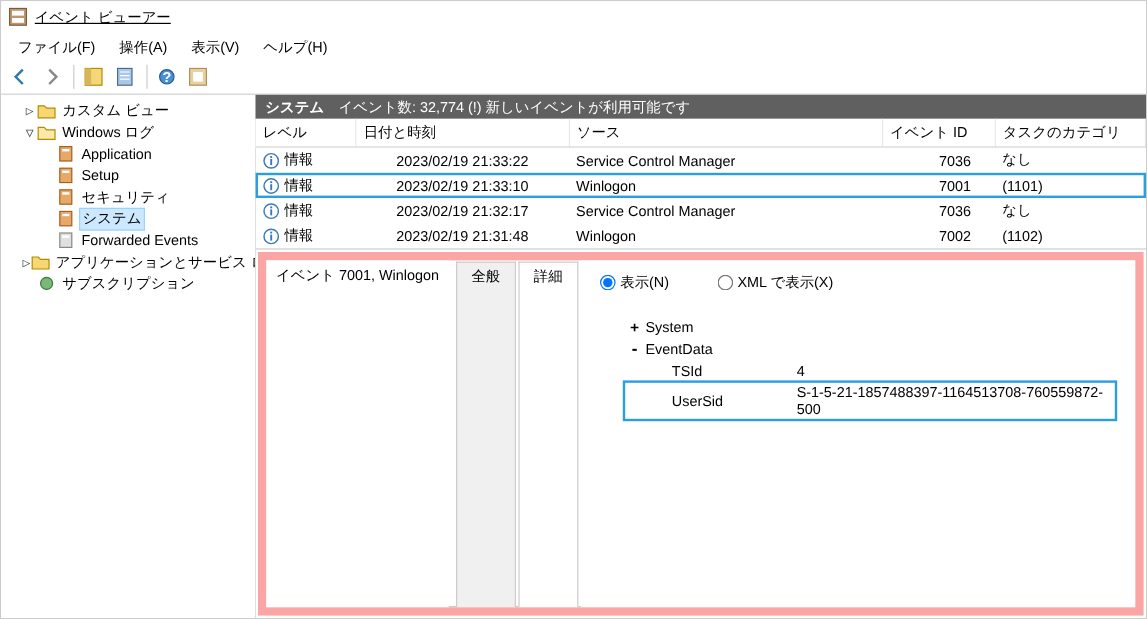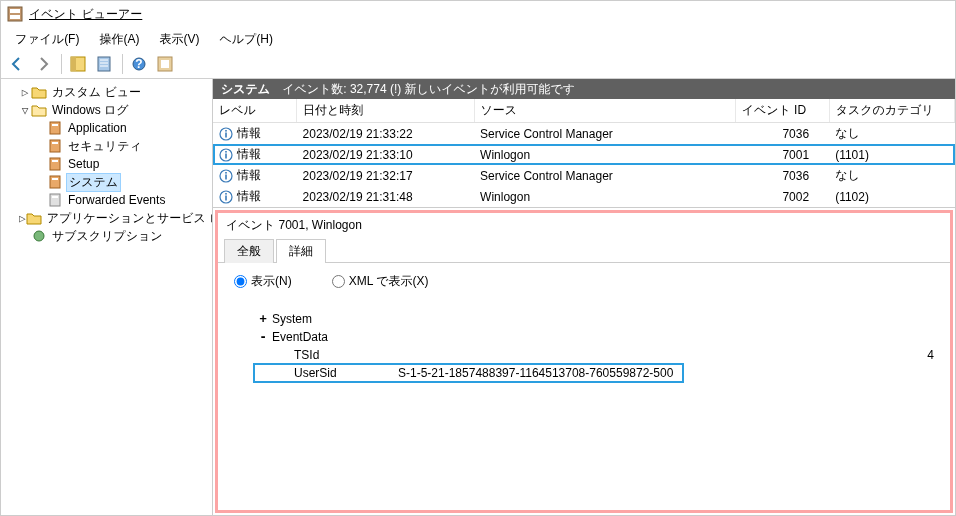--- a/index.html
+++ b/index.html
@@ -24,38 +24,38 @@
 .main-pane { flex: 1; display: flex; flex-direction: column; min-width: 0; }
 .mp-header { height: 20px; background: #606060; color: #fff; display: flex; align-items: center; padding: 0 8px; font-size: 12px; }
 .mp-header .sysname { font-weight: bold; margin-right: 12px; }
 .event-list { border-bottom: 1px solid #ccc; }
 .event-list table { width: 100%; border-collapse: collapse; table-layout: fixed; }
 .event-list th { text-align: left; font-weight: normal; padding: 3px 6px; border-right: 1px solid #e8e8e8; background: #fff; border-bottom: 1px solid #e0e0e0; }
 .event-list td { padding: 2px 6px; white-space: nowrap; overflow: hidden; }
 .event-list tr.hl { outline: 2px solid #2a9ee0; outline-offset: -2px; }
 .event-list .info-icon { display: inline-flex; vertical-align: middle; margin-right: 4px; }
 .col-level { width: 80px; }
-.col-dt { width: 170px; }
+.col-dt { width: 170px; text-align: center; }
 .col-src { width: 250px; }
 .col-id { width: 90px; text-align: right; padding-right: 20px; }
 .col-cat { width: 120px; }
-.detail-pane { flex: 1; display: flex; flex-direction: column; border: 3px solid #fca5a5; margin: 2px; min-height: 0; }
+.detail-pane { flex: 1; display: flex; flex-direction: row; border: 7px solid #fca5a5; margin: 2px; min-height: 0; }
 .detail-title { padding: 4px 8px; background: #fff; }
 .detail-tabs { display: flex; border-bottom: 1px solid #ccc; padding-left: 6px; }
 .detail-tab { padding: 3px 12px; border: 1px solid #ccc; border-bottom: none; background: #f0f0f0; margin-right: 2px; position: relative; top: 1px; cursor: default; }
 .detail-tab.active { background: #fff; }
 .detail-body { flex: 1; padding: 10px 16px; overflow: auto; background: #fff; }
 .radio-row { display: flex; align-items: center; gap: 40px; margin-bottom: 20px; }
 .radio-row label { display: flex; align-items: center; gap: 4px; }
 .xml-tree { padding-left: 20px; }
 .xml-row { display: flex; align-items: center; padding: 2px 0; font-size: 14px; }
 .xml-row .pm { width: 18px; font-family: monospace; font-weight: bold; text-align: center; }
 .xml-row .key { font-weight: normal; }
 .xml-row .val { margin-left: 16px; }
-.xml-row.child { padding-left: 40px; justify-content: space-between; }
+.xml-row.child { padding-left: 40px; }
 .xml-row.hl { outline: 2px solid #2a9ee0; outline-offset: -1px; width: fit-content; padding-right: 10px; }
 .xml-row.hl .key { min-width: 88px;}
 svg { display: block; }
 </style>
 </head>
 <body>
 
 <div class="window">
   <div class="titlebar">
     <span class="ticon">
@@ -145,30 +145,30 @@
           </span>
         <span class="label">Application</span>
       </div>
       <div class="tree-node indent-3">
         <span class="ticon">
             <svg width="14" height="14">
               <rect x="2" y="1" width="10" height="12" fill="#e8a868" stroke="#a06020"></rect>
               <rect x="4" y="3" width="6" height="2" fill="#fff"></rect>
             </svg>
           </span>
+        <span class="label">Setup</span>
+      </div>
+      <div class="tree-node indent-3">
+        <span class="ticon">
+            <svg width="14" height="14">
+              <rect x="2" y="1" width="10" height="12" fill="#e8a868" stroke="#a06020"></rect>
+              <rect x="4" y="3" width="6" height="2" fill="#fff"></rect>
+            </svg>
+          </span>
         <span class="label">セキュリティ</span>
-      </div>
-      <div class="tree-node indent-3">
-        <span class="ticon">
-            <svg width="14" height="14">
-              <rect x="2" y="1" width="10" height="12" fill="#e8a868" stroke="#a06020"></rect>
-              <rect x="4" y="3" width="6" height="2" fill="#fff"></rect>
-            </svg>
-          </span>
-        <span class="label">Setup</span>
       </div>
       <div class="tree-node indent-3 selected">
         <span class="ticon">
             <svg width="14" height="14">
               <rect x="2" y="1" width="10" height="12" fill="#e8a868" stroke="#a06020"></rect>
               <rect x="4" y="3" width="6" height="2" fill="#fff"></rect>
             </svg>
           </span>
         <span class="label-sel">システム</span>
       </div>

